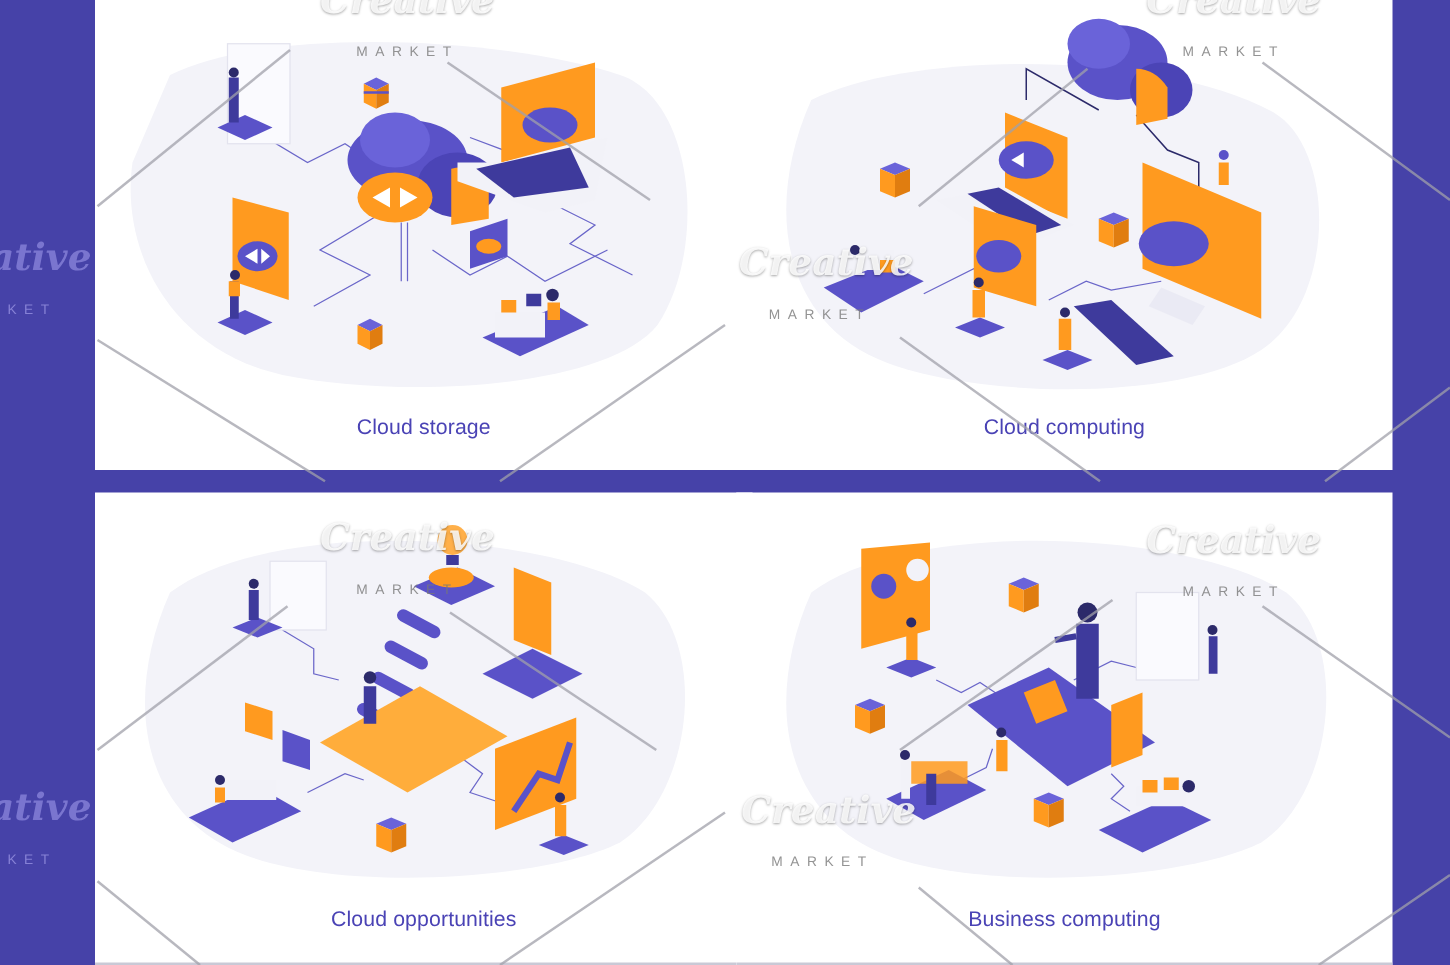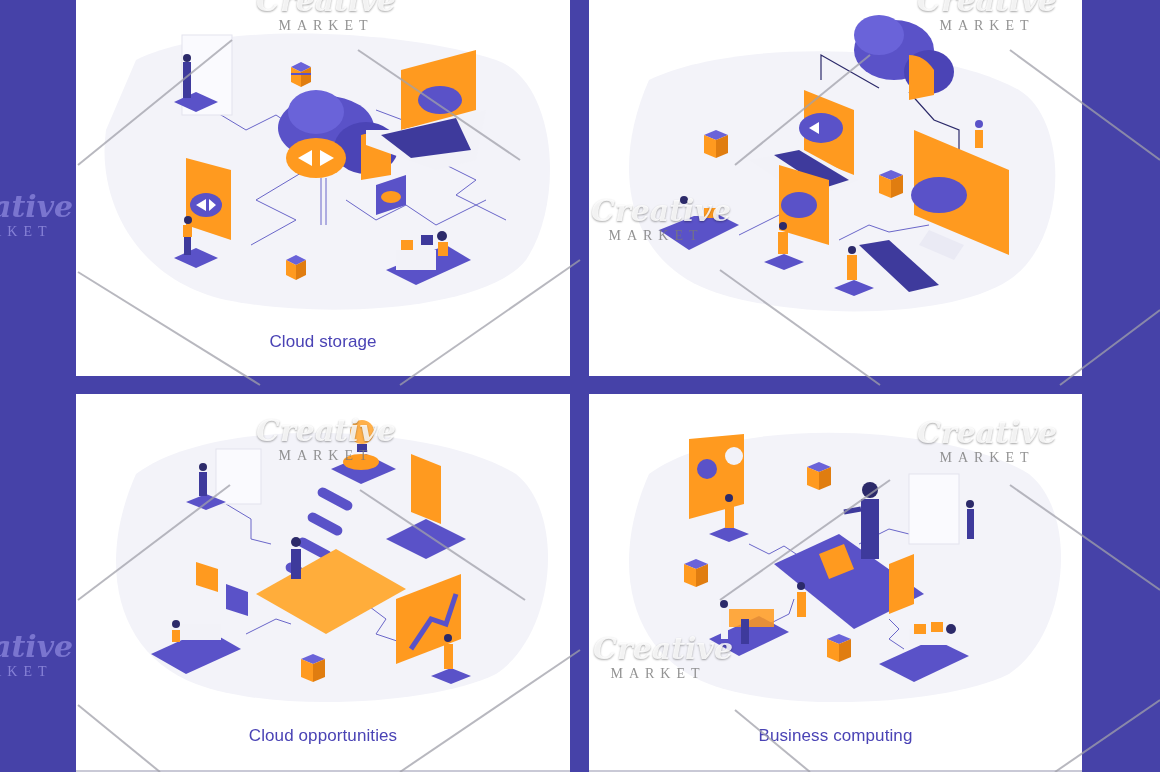--- a/index.html
+++ b/index.html
@@ -2,37 +2,37 @@
 <html><head>
 <meta charset="utf-8">
 <style>
   html, body { margin: 0; padding: 0; }
   body {
     width: 1160px; height: 772px; overflow: hidden; position: relative;
     background: #4642a8;
     font-family: "Liberation Sans", "DejaVu Sans", sans-serif;
   }
   .card {
-    position: absolute; background: #ffffff; overflow: hidden;
+    position: absolute; background: #ffffff; overflow: hidden; padding-left: 32px;
   }
   .card svg.art { position: absolute; left: 0; top: 0; }
   .caption {
     position: absolute; left: 0; right: 0; text-align: center;
     font-size: 17px; color: #4a43b5; letter-spacing: 0.1px;
     font-family: Liberation Sans, sans-serif;
   }
   .wm {
     position: absolute; text-align: center; pointer-events: none;
     font-family: "DejaVu Serif", "Liberation Serif", serif;
     font-style: italic; font-weight: bold;
   }
   .wm .big { font-size: 30px; line-height: 30px; color: rgba(255,255,255,0.85);
     text-shadow: 0 1px 2px rgba(0,0,0,0.35); }
-  .wm .small { font-family: Liberation Serif, serif; font-style: normal; font-weight: normal;
-    font-size: 14px; letter-spacing: 6px; color: rgba(120,120,120,0.8); margin-top: 2px;}
+  .wm .small { font-family: Liberation Sans, sans-serif; font-style: normal; font-weight: normal;
+    font-size: 11px; letter-spacing: 6px; color: rgba(120,120,120,0.8); margin-top: 20px;}
   .wm.onpurple .big { color: rgba(140,135,220,0.75); text-shadow: none; }
   .wm.onpurple .small { color: rgba(150,145,225,0.8); }
   .diag { position: absolute; pointer-events: none; left:0; top:0; }
   .bottom-line { position: absolute; left: 0; right: 0; bottom: 0; height: 2px; background: #c9c9d6; }
 </style>
 </head>
 <body>
 
 <div class="wm onpurple" style="left:-8px; top:192px; width:80px; text-align:left;">
   <div class="big">ative</div>
@@ -172,20 +172,21 @@
     <circle cx="390" cy="124" r="4" fill="#5a52c8"></circle>
   </svg>
   <div class="wm" style="left:328px; top:-14px; width:140px;">
     <div class="big">Creative</div>
     <div class="small">MARKET</div>
   </div>
   <div class="wm" style="left:2px; top:196px; width:130px;">
     <div class="big">Creative</div>
     <div class="small">MARKET</div>
   </div>
+  <div class="caption" style="top:332px;">Cloud computing</div>
 </div>
 
 <div class="card" style="left:76px; top:394px; width:494px; height:378px;">
   <svg class="art" width="494" height="378" viewBox="0 0 494 378">
     <path d="M60 80 C140 20 360 30 440 80 C490 120 480 240 420 280 C360 310 200 320 120 290 C40 260 20 170 60 80 Z" fill="#f3f3f9"></path>
     <g fill="none" stroke="#6a66c9" stroke-width="1">
       <path d="M150 110 L175 125 L175 145 L195 150"></path>
       <path d="M290 210 L310 225 L300 240 L330 250"></path>
       <path d="M170 240 L200 225 L215 230"></path>
     </g>

